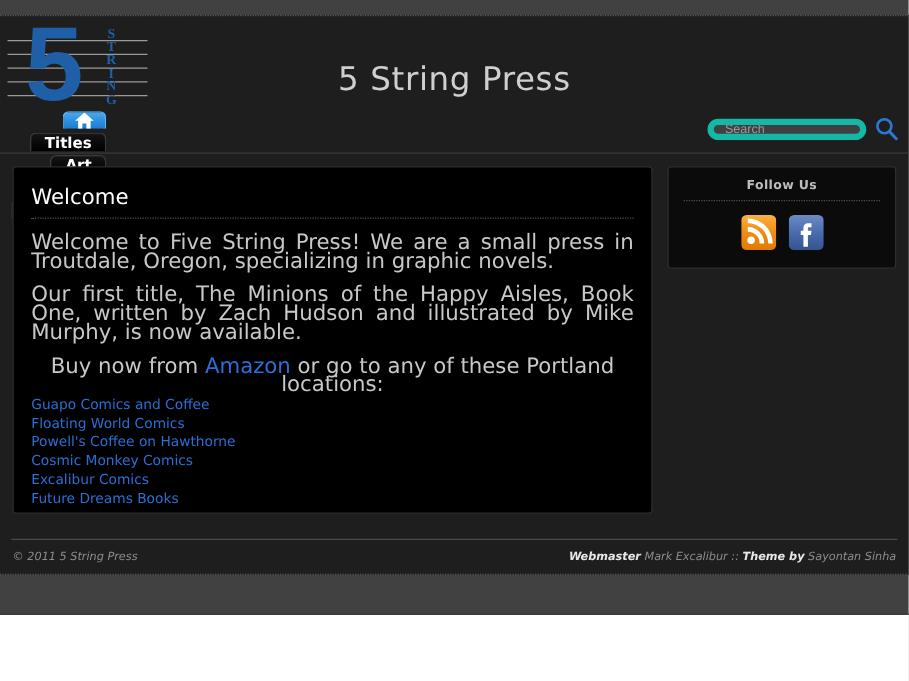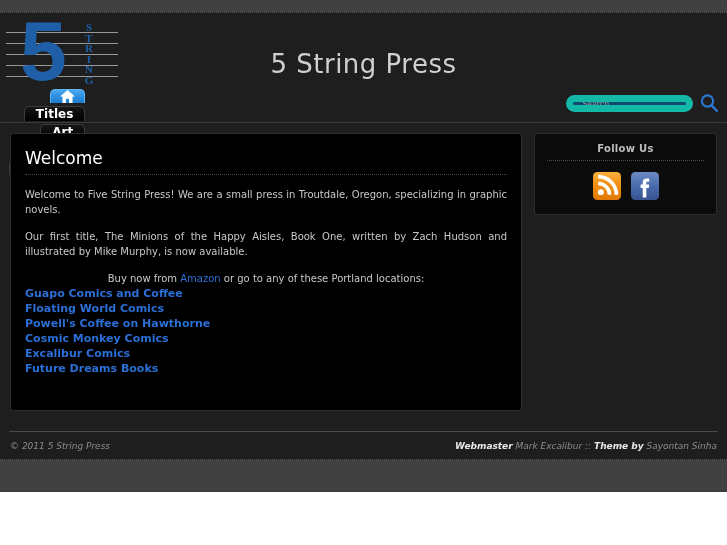--- a/index.html
+++ b/index.html
@@ -136,25 +136,25 @@
   .search-wrap {
     position: absolute;
     right: 8px; top: 4px;
     display: flex;
     align-items: center;
     gap: 6px;
   }
   .search-input {
     width: 127px; height: 17px;
     border-radius: 9px;
-    background: #0c4a6e;
-    border: 7px solid #14b8a6;
+    background: #404040;
+    border: 5px solid #14b8a6;
     color: #9a9a9a;
     font-size: 10px;
-    font-family: Liberation Serif, serif;
+    font-family: Liberation Sans, sans-serif;
     padding: 0 9px;
     outline: none;
   }
   .search-input::placeholder { color: #9a9a9a; }
   .search-icon { width: 20px; height: 20px; display: block; cursor: pointer; }
 
   
   .body-area {
     position: relative;
     padding: 10px 10px 0 10px;
@@ -176,30 +176,30 @@
     color: #ffffff;
     font-size: 17px;
     font-weight: normal;
     font-family: "DejaVu Sans", sans-serif;
     margin: 2px 0 4px 0;
     padding: 0 0 6px 0;
     border-bottom: 1px dotted #4e4e4e;
   }
   .content-box p {
     color: #c8c8c8;
-    font-size: 10px;
+    font-size: 17px;
     line-height: 15px;
     margin: 12px 0 0 0;
     text-align: justify;
     font-family: "DejaVu Sans", sans-serif;
   }
   .link { color: #2b6fd6; text-decoration: none; cursor: pointer; }
   .store-list {
     list-style: none;
-    margin: 0; padding: 0; font-weight: bold;
+    margin: 0; padding: 0;
   }
   .store-list li {
     color: #2b6fd6;
     font-size: 11px;
     line-height: 15px;
     cursor: pointer;
   }
 
   
   .sidebar {

